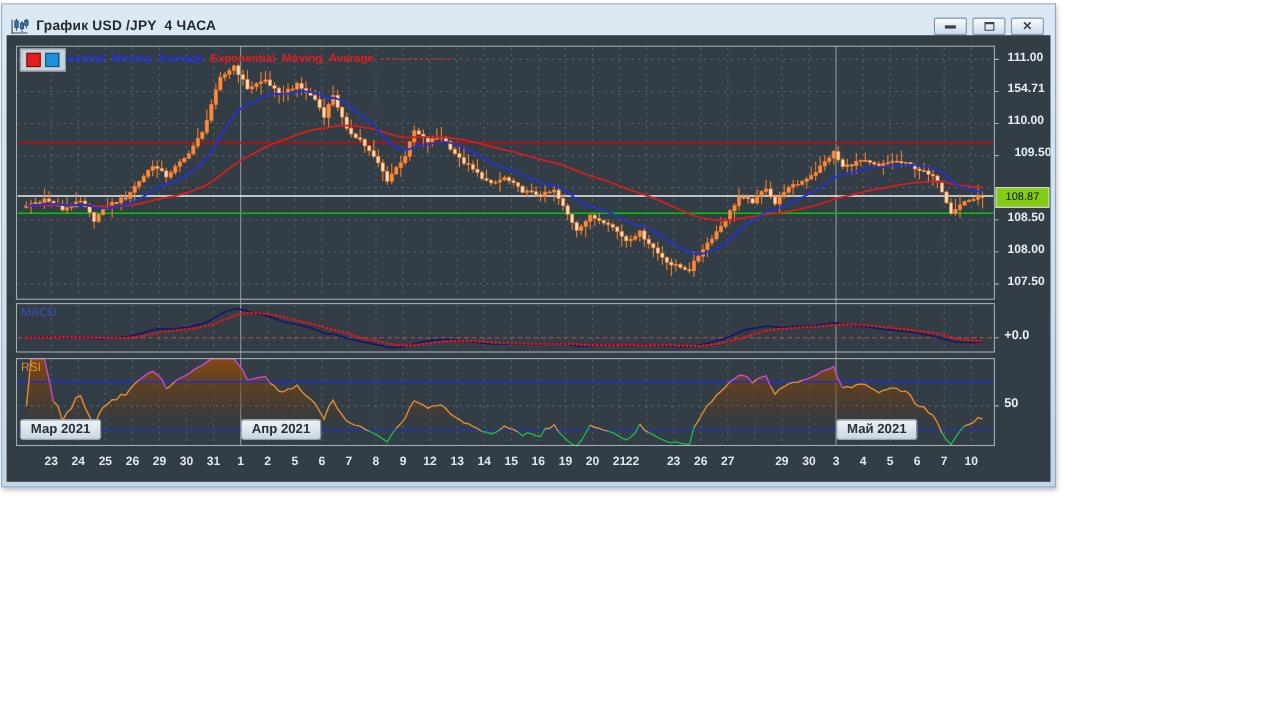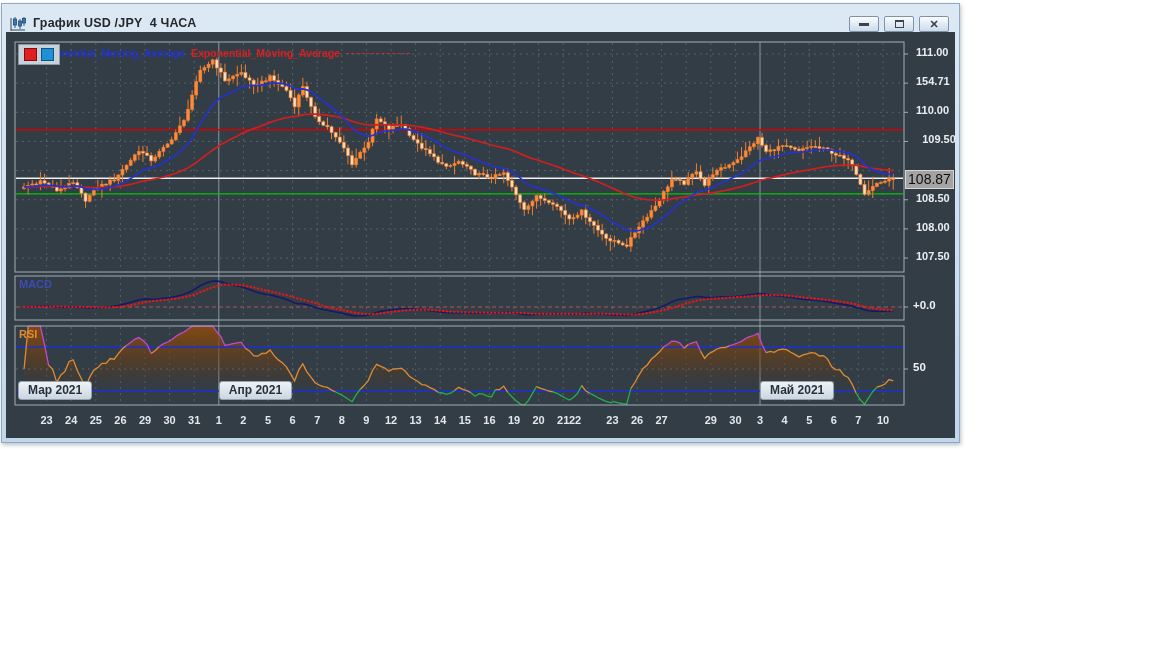--- a/index.html
+++ b/index.html
@@ -20,27 +20,27 @@
   .legend-texts{position:absolute;left:30px;top:15px;display:flex;align-items:center;gap:6px;white-space:nowrap;
     font-size:10.5px;font-weight:700;z-index:6;}
   .lg-blue{color:#2433cf;}
   .lg-red{color:#d82020;}
   .legend-dash{width:64px;height:0;border-top:1px dashed #c23030;}
   .legend-swatches{position:absolute;left:12px;top:12px;width:40px;height:19px;background:#c7d1d9;border:1px solid #8b99a5;
     display:flex;align-items:center;justify-content:center;gap:4px;z-index:7;}
   .sw{width:11px;height:11px;display:inline-block;}
   .sw-red{background:#e21f1f;border:1px solid #7a1010;}
   .sw-blue{background:#1f8fd8;border:1px solid #0f5580;}
-  .paneltag{position:absolute;font-size:11px;font-weight:700;z-index:5;}
+  .paneltag{position:absolute;font-size:11px;font-weight:400;z-index:5;}
   .macd-tag{left:13px;top:246px;color:#3d4cb4;}
   .rsi-tag{left:13px;top:296px;color:#e08a34;}
   .sidelabel{position:absolute;left:907px;font-size:11.5px;font-weight:600;color:#eef1f4;z-index:5;}
   .pricelabel{position:absolute;left:903px;width:46px;font-size:11px;font-weight:600;color:#e9edf0;padding-left:7px;z-index:4;}
-  .pricebox{position:absolute;left:899px;width:47px;height:17px;background:#a3a3a3;border:1px solid #d6d6d6;color:#0e0e0e;
-    font-size:14px;display:flex;align-items:center;justify-content:center;z-index:6;}
+  .pricebox{position:absolute;left:899px;width:47px;height:17px;background:#84cc16;border:1px solid #d6d6d6;color:#0e0e0e;
+    font-size:10px;display:flex;align-items:center;justify-content:center;z-index:6;}
   .xlab{position:absolute;top:382px;width:26px;text-align:center;font-size:11px;font-weight:700;color:#e2e7eb;z-index:4;}
   .badge{position:absolute;top:349px;height:17px;padding:0 9px;line-height:17px;border-radius:3px;
     background:linear-gradient(#eef2f6,#ccd6e0);border:1px solid #94a2ae;font-size:12px;font-weight:700;color:#24323e;z-index:6;}
 </style>
 </head>
 <body>
 
 <div class="page">
   <div class="window">
     <div class="titlebar">

